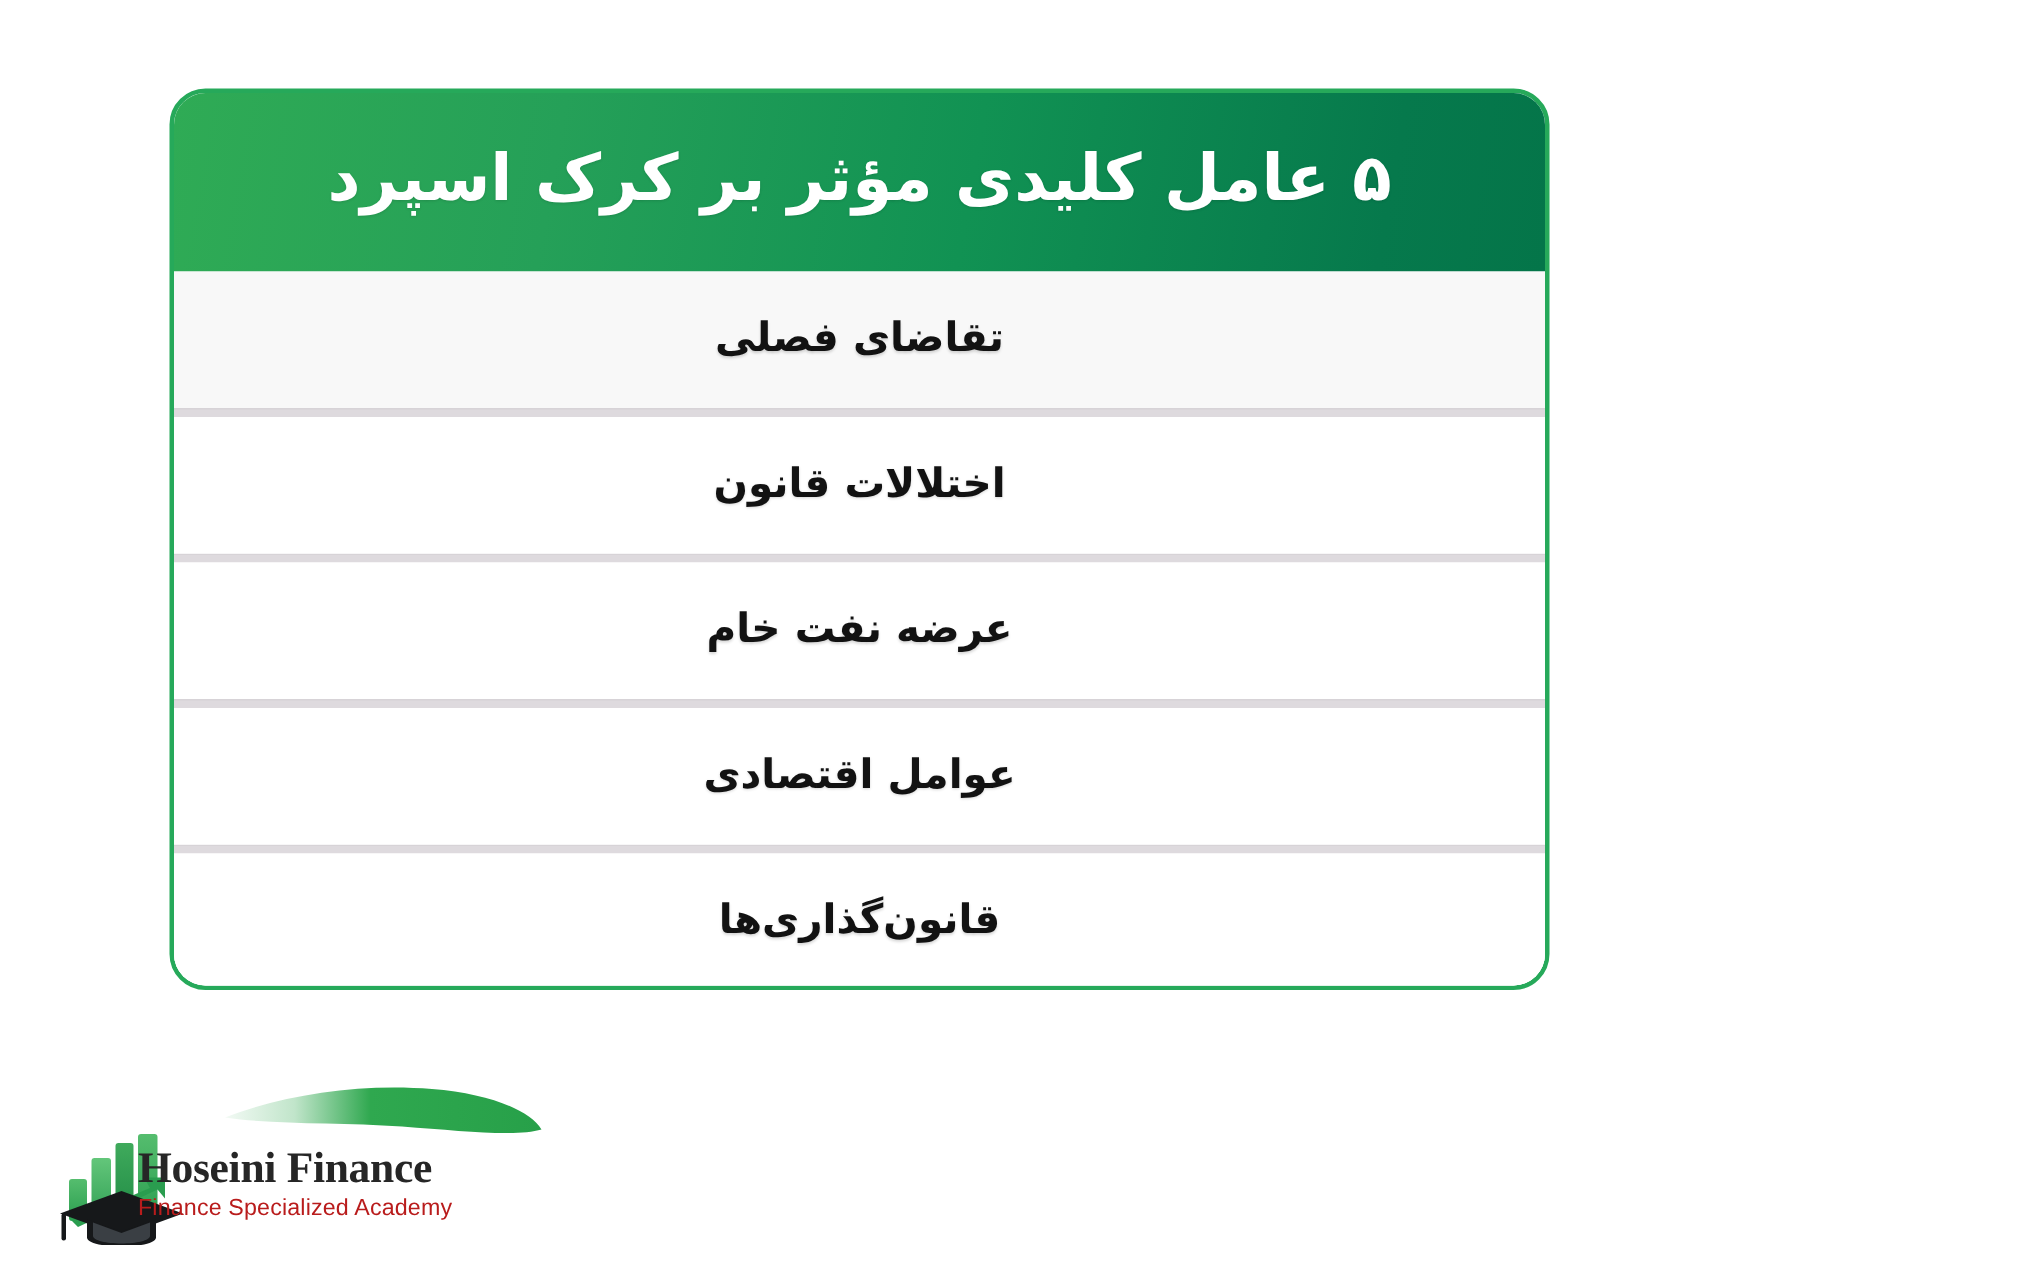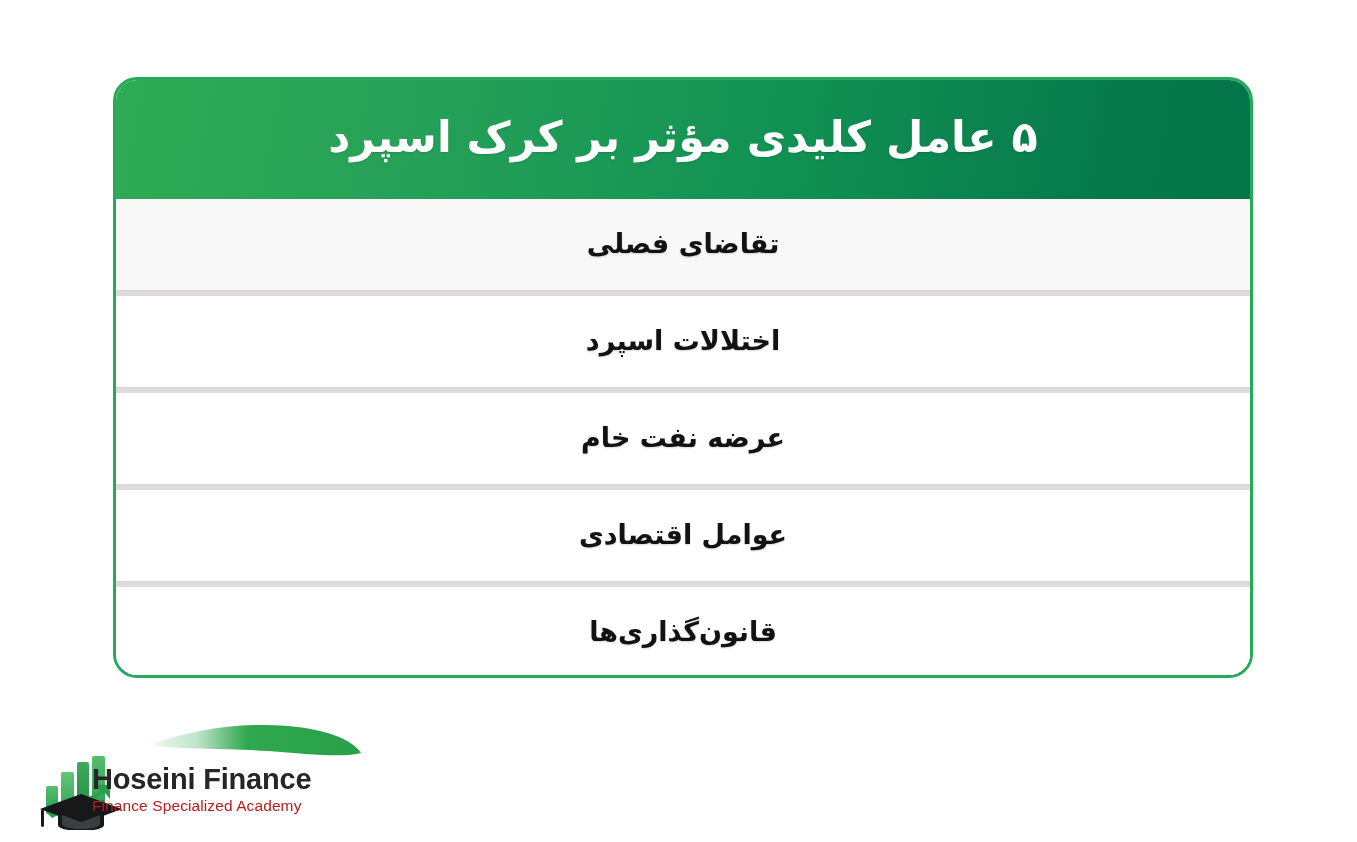--- a/index.html
+++ b/index.html
@@ -13,22 +13,22 @@
     background: #ffffff;
     font-family: "DejaVu Sans", "Liberation Sans", sans-serif;
     overflow: hidden;
     position: relative;
   }
 
   
   .card {
     position: absolute;
     left: 113px;
-    top: 77px;
-    width: 1140px;
+    top: 59px;
+    width: 920px;
     height: 601px;
     box-sizing: border-box;
     border: 3px solid #2aa css;
     border-radius: 24px;
     overflow: hidden;
     background: #ffffff;
   }
   .card {
     border: 3px solid #26a95a;
   }
@@ -108,21 +108,21 @@
     width: 86px;
     height: 78px;
   }
   .logo-text {
     position: absolute;
     left: 62px;
     top: 52px;
     width: 270px;
   }
   .logo-name {
-    font-family: Liberation Sans, sans-serif;
+    font-family: Liberation Serif, serif;
     font-size: 29px;
     font-weight: bold;
     color: #262626;
     letter-spacing: -0.2px;
     line-height: 1.05;
     white-space: nowrap;
   }
   .logo-tagline {
     font-family: "Liberation Sans", sans-serif;
     font-size: 15.5px;
@@ -144,21 +144,21 @@
 
   <div class="rows">
 
     <div class="row tinted">
       <span class="row-label">تقاضای فصلی</span>
     </div>
 
     <div class="separator"></div>
 
     <div class="row">
-      <span class="row-label">اختلالات اسپرد</span>
+      <span class="row-label">اختلالات قانون</span>
     </div>
 
     <div class="separator"></div>
 
     <div class="row">
       <span class="row-label">عرضه نفت خام</span>
     </div>
 
     <div class="separator"></div>
 

